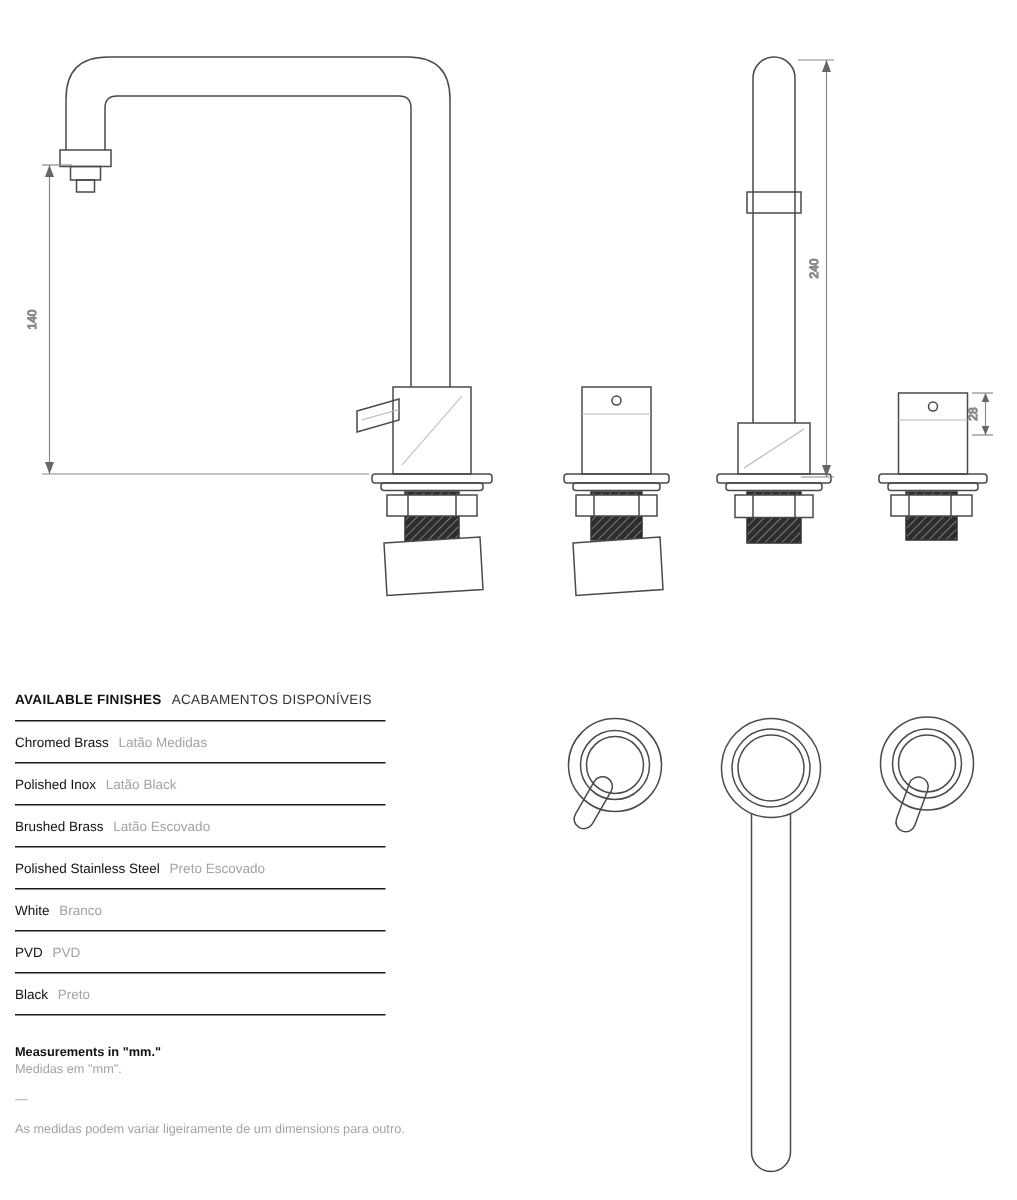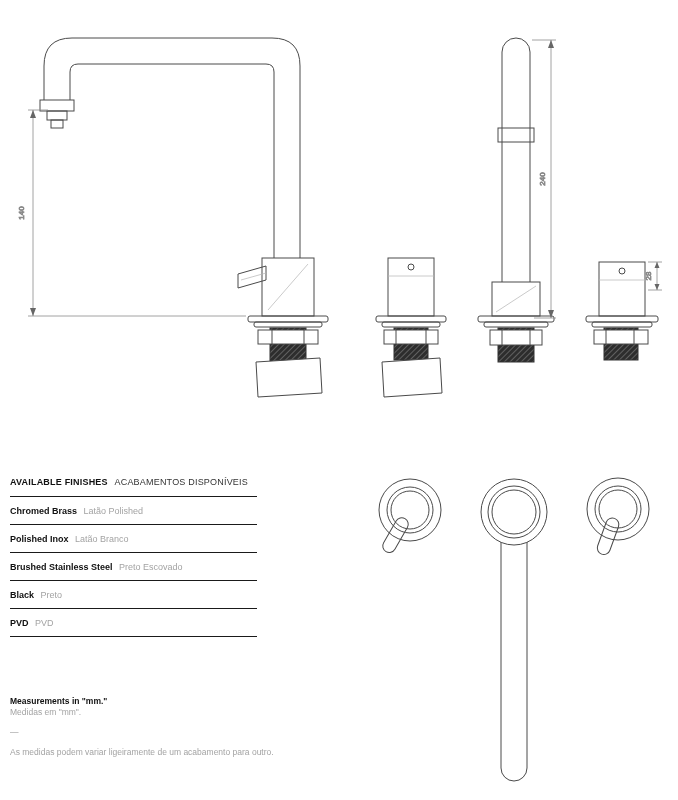--- a/index.html
+++ b/index.html
@@ -3,31 +3,31 @@
 <meta charset="utf-8">
 <style>
   html,body { margin:0; padding:0; background:#fff; }
   .page {
     position:relative; width:678px; height:800px; background:#ffffff;
     font-family:"Liberation Sans", sans-serif; overflow:hidden;
   }
   svg.drawing { position:absolute; left:0; top:0; }
   svg text { font-family:"Liberation Sans", sans-serif; fill:#444; font-size:8px; }
 
-  .finishes { position:absolute; left:10px; top:461px; width:247px;margin-top:16px; }
+  .finishes { position:absolute; left:10px; top:461px; width:247px; }
   .fin-header {
     font-size:9px; letter-spacing:.2px; padding-bottom:9px;
     border-bottom:1px solid #1a1a1a; white-space:nowrap;
   }
   .fin-header .en { font-weight:bold; color:#111; }
   .fin-header .pt { color:#333; margin-left:4px; }
   .fin-row {
     font-size:9px; padding:9px 0 8px; border-bottom:1px solid #1a1a1a; white-space:nowrap;
   }
-  .fin-row .en { font-weight:bold; color:#111; }
+  .fin-row .en { font-weight:normal; color:#111; }
   .fin-row .pt { color:#a3a3a3; margin-left:4px; }
 
   .notes { position:absolute; left:10px; top:696px; width:350px; font-size:8.5px; line-height:11px; }
   .note-en { font-weight:bold; color:#111; }
   .note-pt { color:#a3a3a3; }
   .dash { color:#a3a3a3; margin:9px 0; }
 </style>
 </head>
 <body>
 
@@ -158,40 +158,48 @@
     </g>
   </svg>
 
   <div class="finishes">
     <div class="fin-header">
       <span class="en">AVAILABLE FINISHES</span>
       <span class="pt">ACABAMENTOS DISPONÍVEIS</span>
     </div>
     <div class="fin-row">
       <span class="en">Chromed Brass</span>
-      <span class="pt">Latão Polished</span>
+      <span class="pt">Latão Medidas</span>
     </div>
     <div class="fin-row">
       <span class="en">Polished Inox</span>
-      <span class="pt">Latão Branco</span>
-    </div>
-    <div class="fin-row">
-      <span class="en">Brushed Stainless Steel</span>
+      <span class="pt">Latão Black</span>
+    </div>
+    <div class="fin-row">
+      <span class="en">Brushed Brass</span>
+      <span class="pt">Latão Escovado</span>
+    </div>
+    <div class="fin-row">
+      <span class="en">Polished Stainless Steel</span>
       <span class="pt">Preto Escovado</span>
+    </div>
+    <div class="fin-row">
+      <span class="en">White</span>
+      <span class="pt">Branco</span>
+    </div>
+    <div class="fin-row">
+      <span class="en">PVD</span>
+      <span class="pt">PVD</span>
     </div>
     <div class="fin-row">
       <span class="en">Black</span>
       <span class="pt">Preto</span>
-    </div>
-    <div class="fin-row">
-      <span class="en">PVD</span>
-      <span class="pt">PVD</span>
     </div>
   </div>
 
   <div class="notes">
     <div class="note-en">Measurements in "mm."</div>
     <div class="note-pt">Medidas em "mm".</div>
     <div class="dash">—</div>
-    <div class="note-pt">As medidas podem variar ligeiramente de um acabamento para outro.</div>
+    <div class="note-pt">As medidas podem variar ligeiramente de um dimensions para outro.</div>
   </div>
 
 </div>
 
 </body></html>

